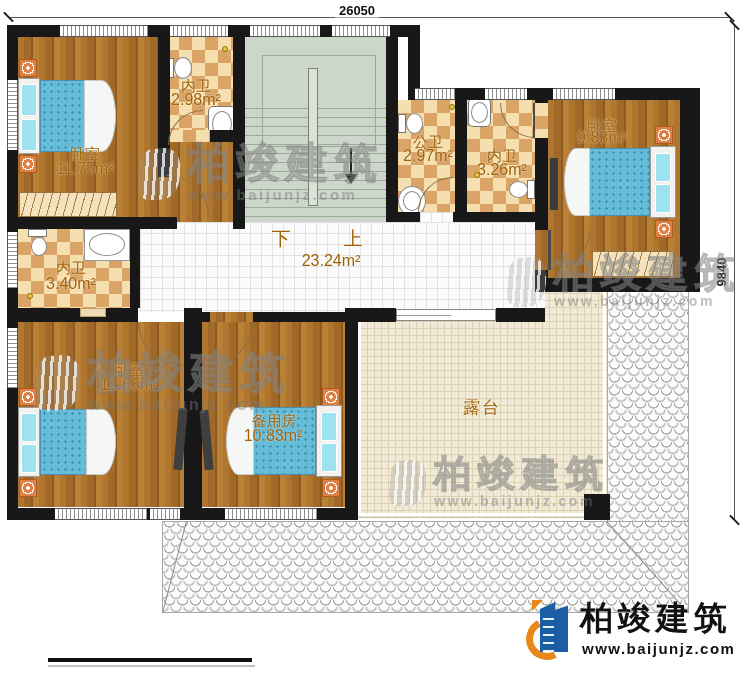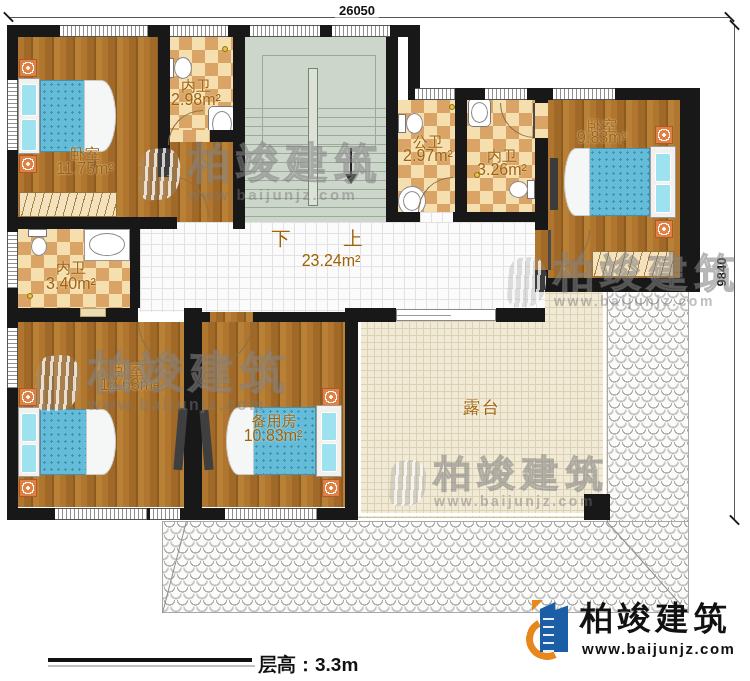--- a/index.html
+++ b/index.html
@@ -216,23 +216,20 @@
   <div class="tick" style="left:2px;top:16px;"></div>
   <div class="tick" style="left:723px;top:16px;"></div>
   <div class="dimtxt" style="left:357px;top:10px;">26050</div>
   <div class="dim" style="left:734px;top:25px;width:1px;height:495px;"></div>
   <div class="tick" style="left:728px;top:24px;"></div>
   <div class="tick" style="left:728px;top:519px;"></div>
   <div class="dimtxt" style="left:721px;top:272px;transform:translate(-50%,-50%) rotate(-90deg);">9840</div>
 
   <div class="abs" style="left:48px;top:658px;width:204px;height:4px;background:#111;"></div>
   <div class="abs" style="left:48px;top:665px;width:207px;height:2px;background:#c0c0c0;"></div>
-  <div class="ftxt" style="left:258px;top:652px;font-size:19px;">
-    <span>层高：</span><span>3.3m</span>
-  </div>
 
   <div class="logoB" style="left:524px;top:596px;width:226px;height:72px;">
     <div class="abs" style="left:2px;top:22px;width:42px;height:42px;border:7px solid transparent;border-left:7px solid #e8881c;border-bottom:7px solid #e8881c;border-radius:50%;transform:rotate(18deg);box-sizing:border-box;"></div>
     <div class="abs" style="left:16px;top:6px;width:28px;height:50px;background:#1b5ea6;clip-path:polygon(0 14%,55% 0,55% 16%,100% 7%,100% 100%,0 100%);background-image:repeating-linear-gradient(180deg,transparent 0 6px,rgba(255,255,255,.9) 6px 8px);background-size:40% 100%;background-repeat:no-repeat;background-position:3px 10px;"></div>
     <div class="abs" style="left:8px;top:4px;width:0;height:0;border-top:11px solid #e8881c;border-right:11px solid transparent;"></div>
     <div class="abs ftxt" style="left:56px;top:0px;font-size:33px;font-weight:900;letter-spacing:5px;">柏竣建筑</div>
     <div class="abs ftxt" style="left:58px;top:44px;font-size:15px;letter-spacing:1.5px;">www.baijunjz.com</div>
   </div>
 
   <div class="wm" style="left:140px;top:142px;">

